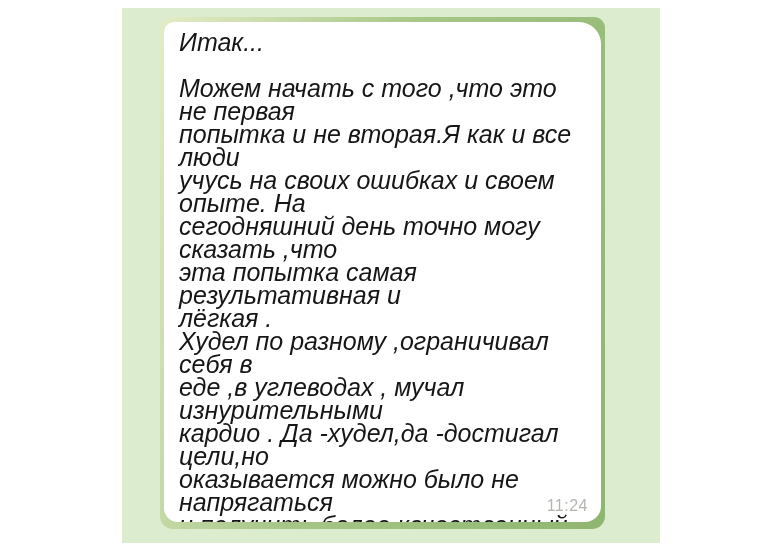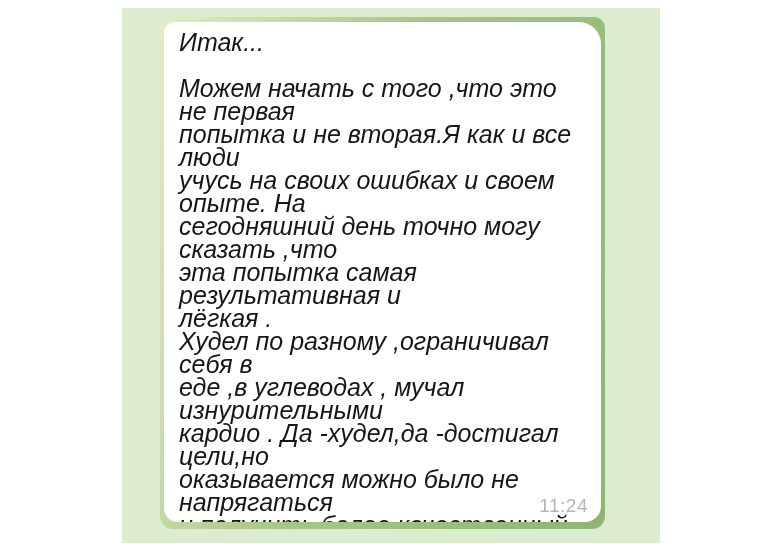--- a/index.html
+++ b/index.html
@@ -52,21 +52,21 @@
     line-height: 23px;
     color: #161616;
     white-space: pre-line;
     font-style: italic;
   }
 
   .message-timestamp {
     position: absolute;
     right: 13px;
     bottom: 9px;
-    font-size: 19px;
+    font-size: 16px;
     line-height: 15px;
     color: #b4b6b0;
     letter-spacing: 0.5px;
   }
 </style>
 </head>
 <body>
 
 <div class="stage">
   <div class="chat-panel">

